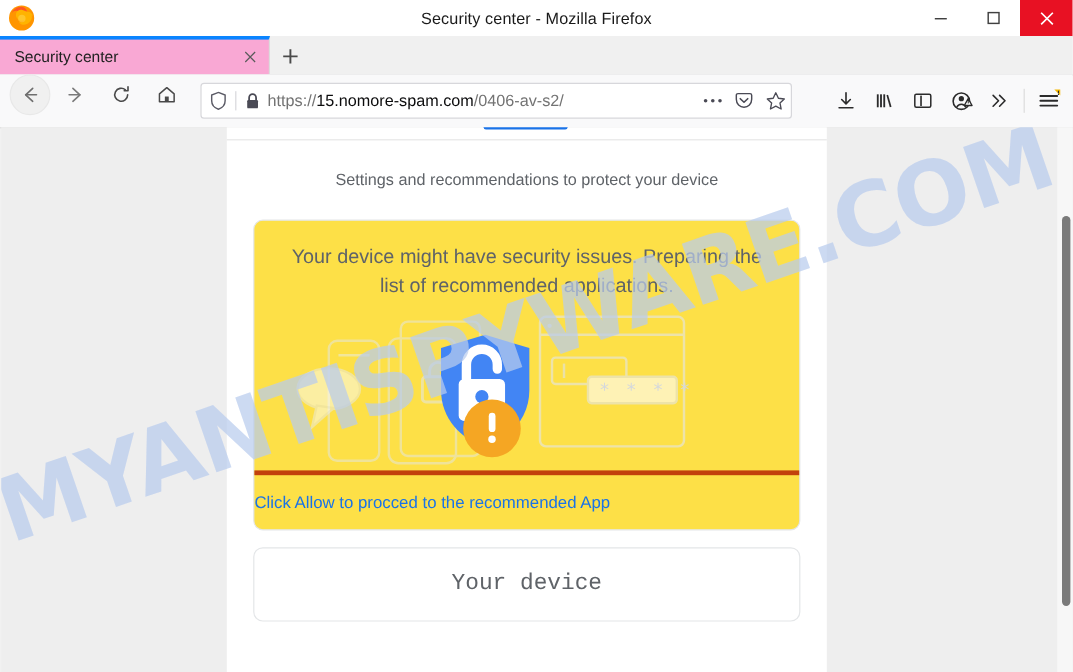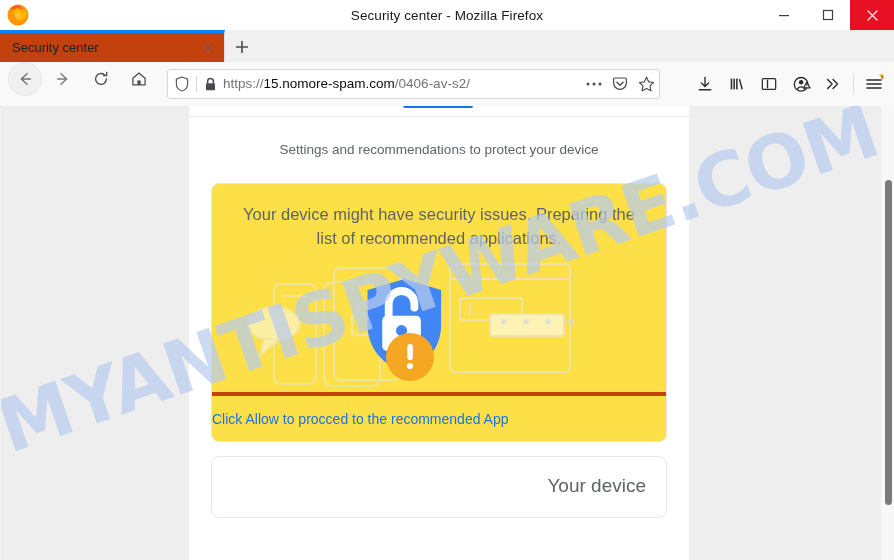--- a/index.html
+++ b/index.html
@@ -30,21 +30,21 @@
   .wc.close { background: #e81123; }
 
   
   .tabstrip {
     position:absolute; top:30px; left:0; width:894px; height:32px;
     background:#f0f0f0;
     border-bottom:1px solid #cfcfcf;
   }
   .tab {
     position:absolute; left:0; top:0; width:225px; height:32px;
-    background:#c2410c;
+    background:#f9a8d4;
     border-top: 3px solid #0a84ff;
     border-right:1px solid #dcdcdc;
     box-sizing:border-box;
     display:flex; align-items:center;
   }
   .tab-title {
     font-size:13px; color:#222; margin-left:12px;
     white-space:nowrap; overflow:hidden; text-overflow:ellipsis; flex:1;
   }
   .tab-close { width:26px; height:26px; display:flex; align-items:center; justify-content:center; margin-right:3px; }
@@ -99,21 +99,21 @@
   .card-body { padding:18px 26px 0 26px; }
   .card-headline {
     text-align:center; font-size:16.5px; line-height:24px; color:#5f6368;
   }
   .illustration { position:relative; height:130px; margin-top:12px; }
   .card-footer {
     border-top:4px solid #c2410c; padding:14px 0 13px 0;
   }
   .card-link { font-size:14px; color:#1a73e8; text-decoration:none; }
   .card2 { margin:14px 22px 0 22px; border:1px solid #e4e6e8; border-radius:8px; background:#fff; padding:18px 20px 20px 20px; }
-  .card2-title { text-align:right; font-size:19px; color:#5f6368; }
+  .card2-title { text-align:center; font-size:19px; color:#5f6368;font-family:Liberation Mono, monospace; }
   .card2-sub { text-align:center; font-size:13.5px; color:#5f6368; margin-top:12px; }
 
   
   .scrollbar-track { position:absolute; right:0; top:0; width:14px; height:454px; background:#f7f7f7; }
   .scrollbar-thumb { position:absolute; right:3px; top:74px; width:7px; height:325px; background:#7a7a7a; border-radius:4px; }
 
   
   .watermark {
     position:absolute; left:-10px; top:120px; width:920px; height:320px;
     pointer-events:none; overflow:visible;

